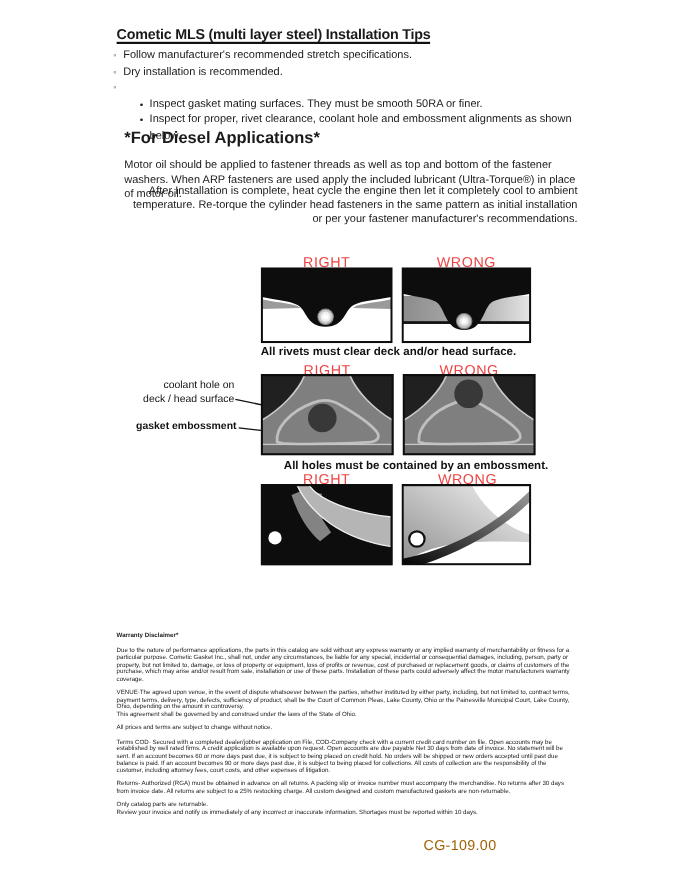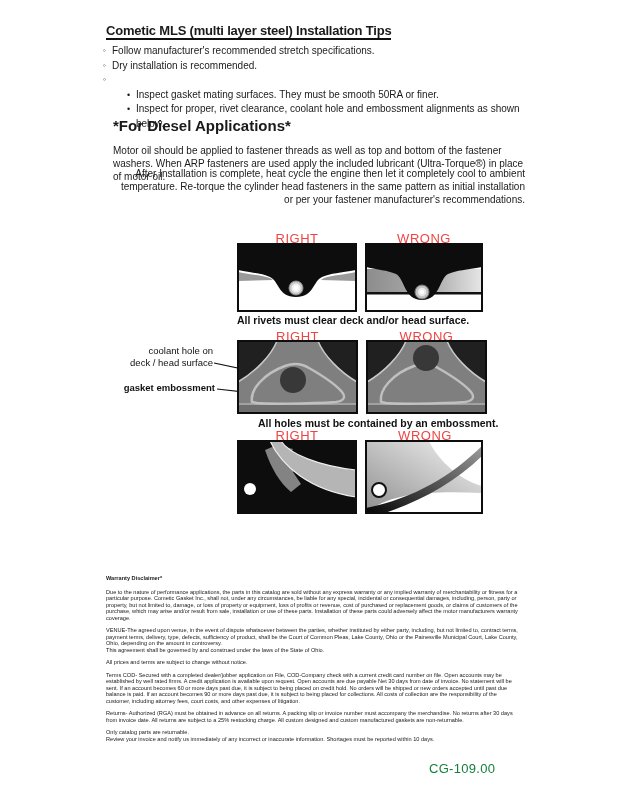--- a/index.html
+++ b/index.html
@@ -25,21 +25,21 @@
   .fig-h{font-size:13px;color:#ef4444;text-align:center;letter-spacing:0.5px;}
   .panel{position:absolute;}
   .panel svg{display:block;width:100%;height:100%;}
   .caption{font-size:10.5px;font-weight:bold;color:#111;}
   .callout{font-size:9.5px;line-height:11.5px;text-align:right;color:#111;}
   .leader-overlay{left:0;top:330px;width:618px;height:100px;pointer-events:none;}
   .legal{left:106px;top:575px;width:412px;font-size:5.6px;line-height:6.5px;color:#222;}
   .legal p{margin:0 0 6px 0;}
   .legal p.tight{margin:0;}
   .legal .lg-head{font-weight:bold;margin:0 0 7px 0;}
-  .page-code{left:385px;top:761px;font-size:13px;color:#15803d;letter-spacing:0.3px;margin-left:44px;}
+  .page-code{left:385px;top:761px;font-size:13px;color:#a16207;letter-spacing:0.3px;}
 </style>
 </head>
 <body>
 
 <div class="page">
 
   <div class="abs page-title">Cometic MLS (multi layer steel) Installation Tips</div>
 
   <div class="abs bullets">
     <div class="b-line">

